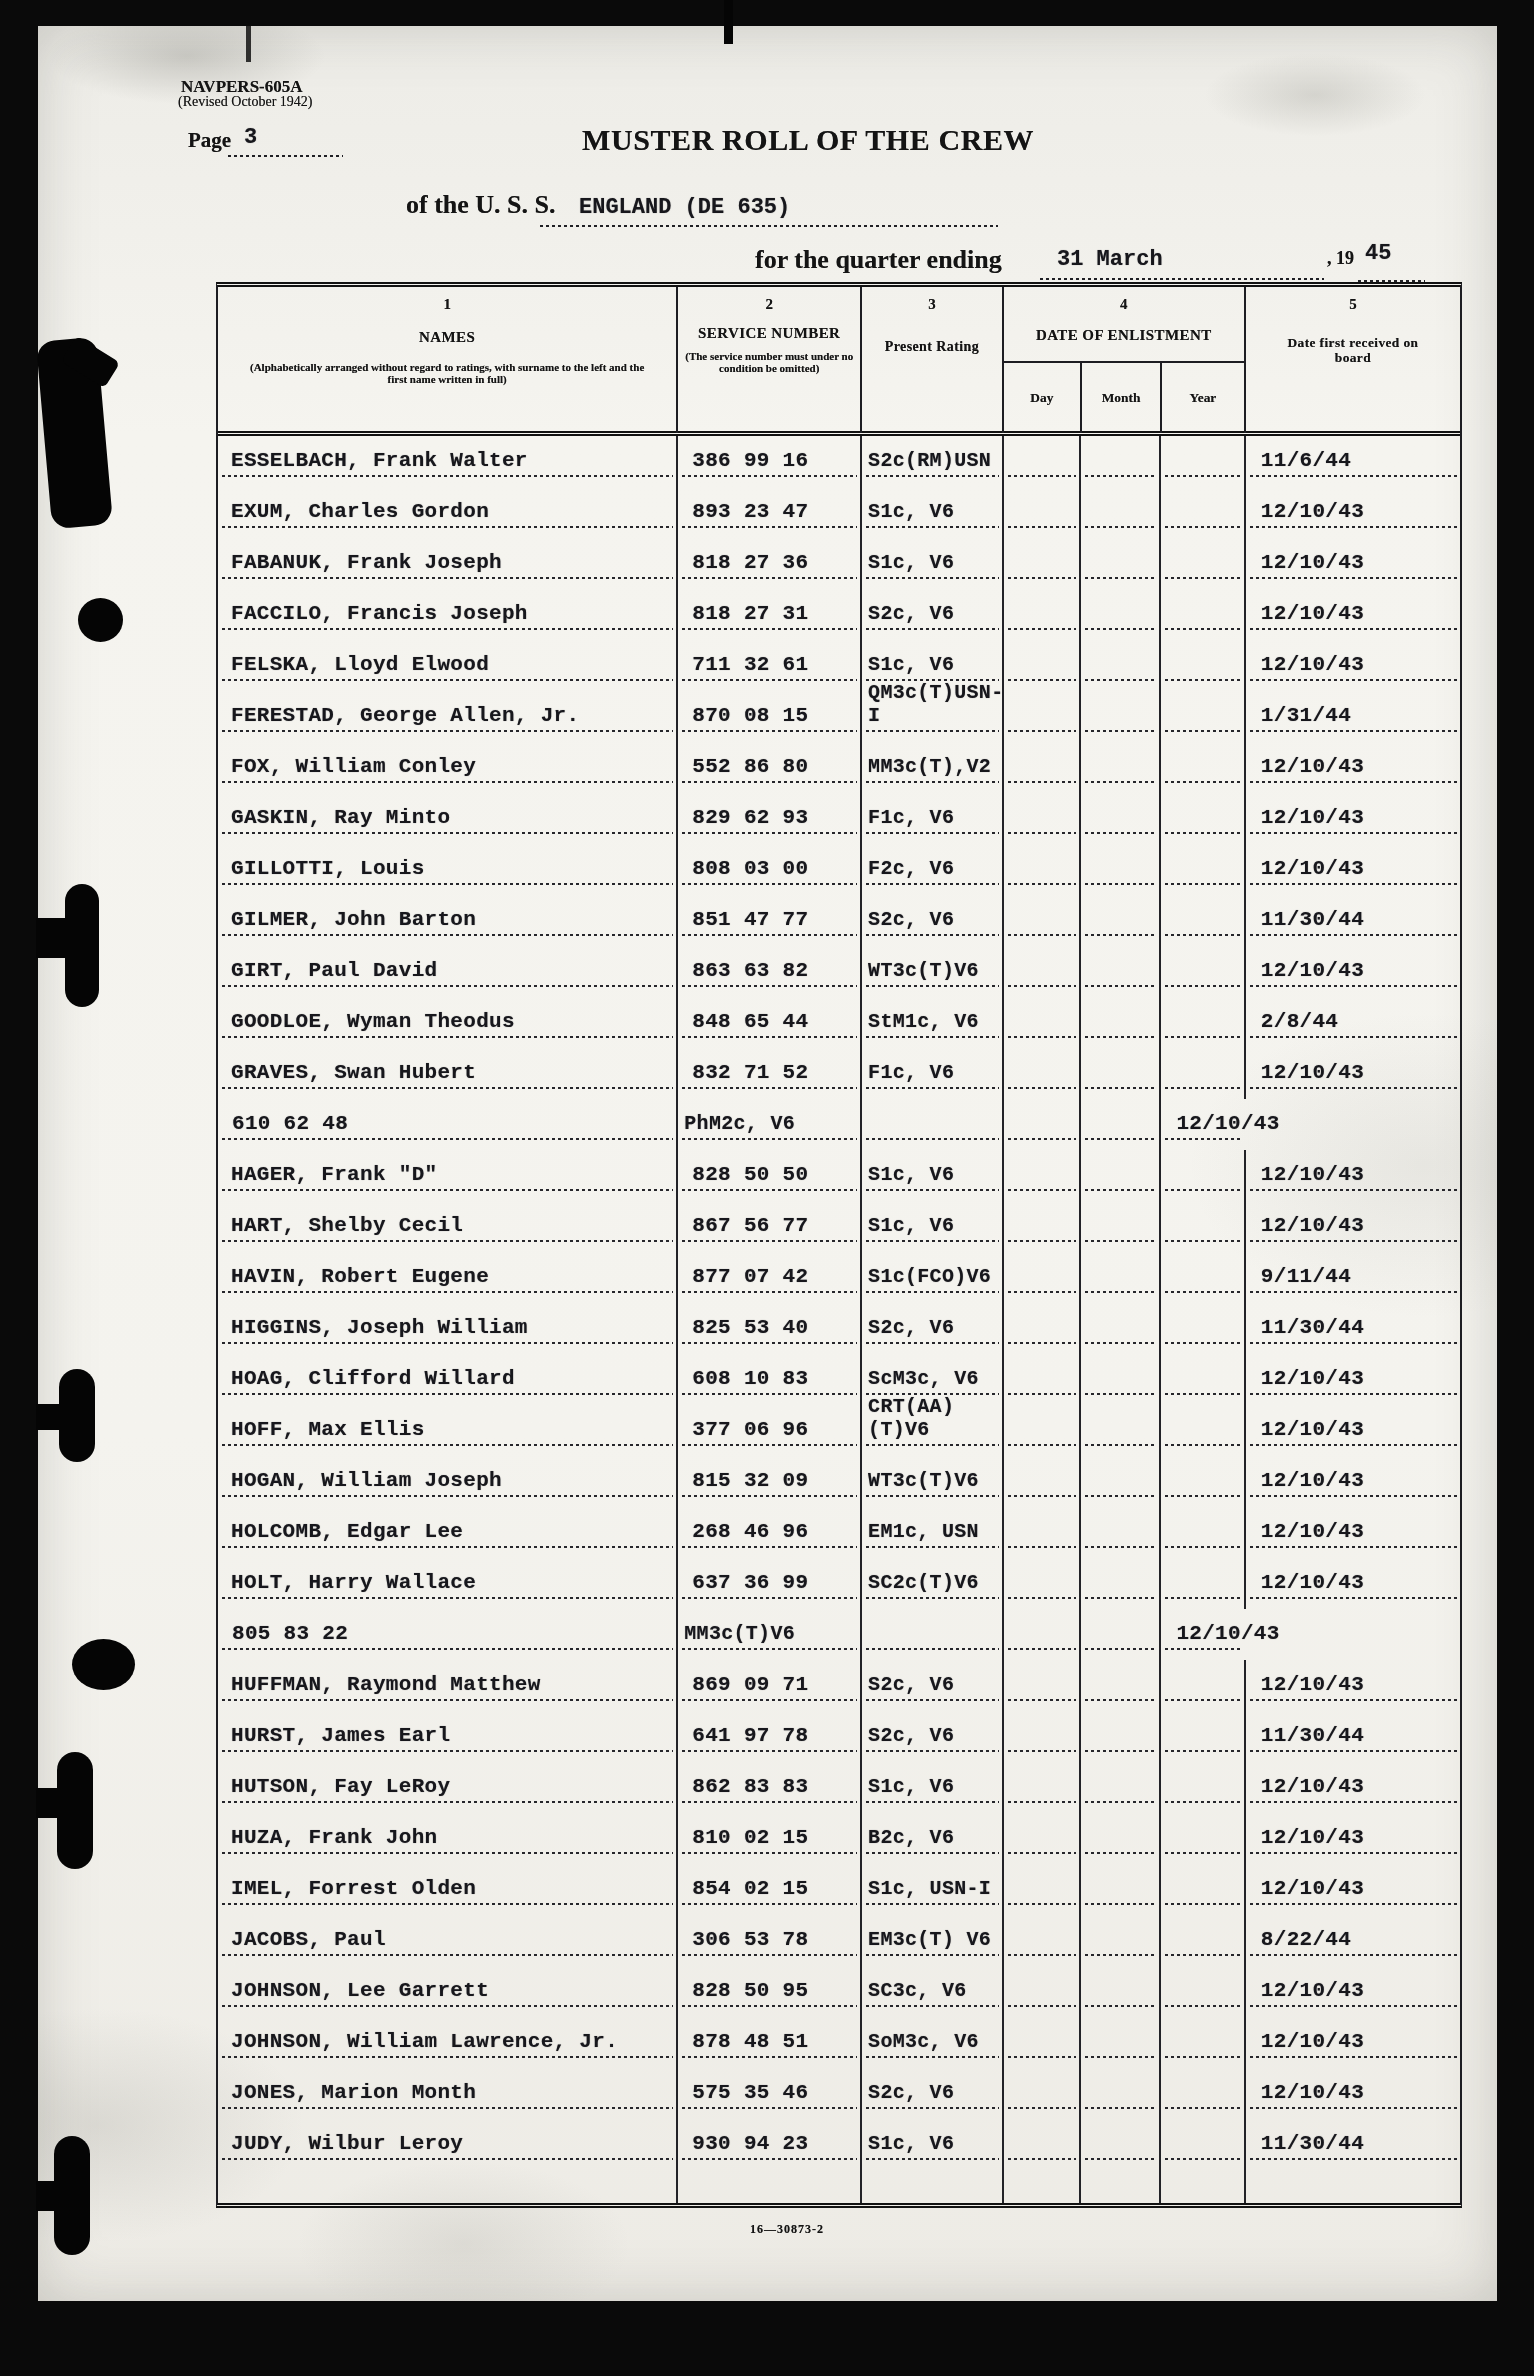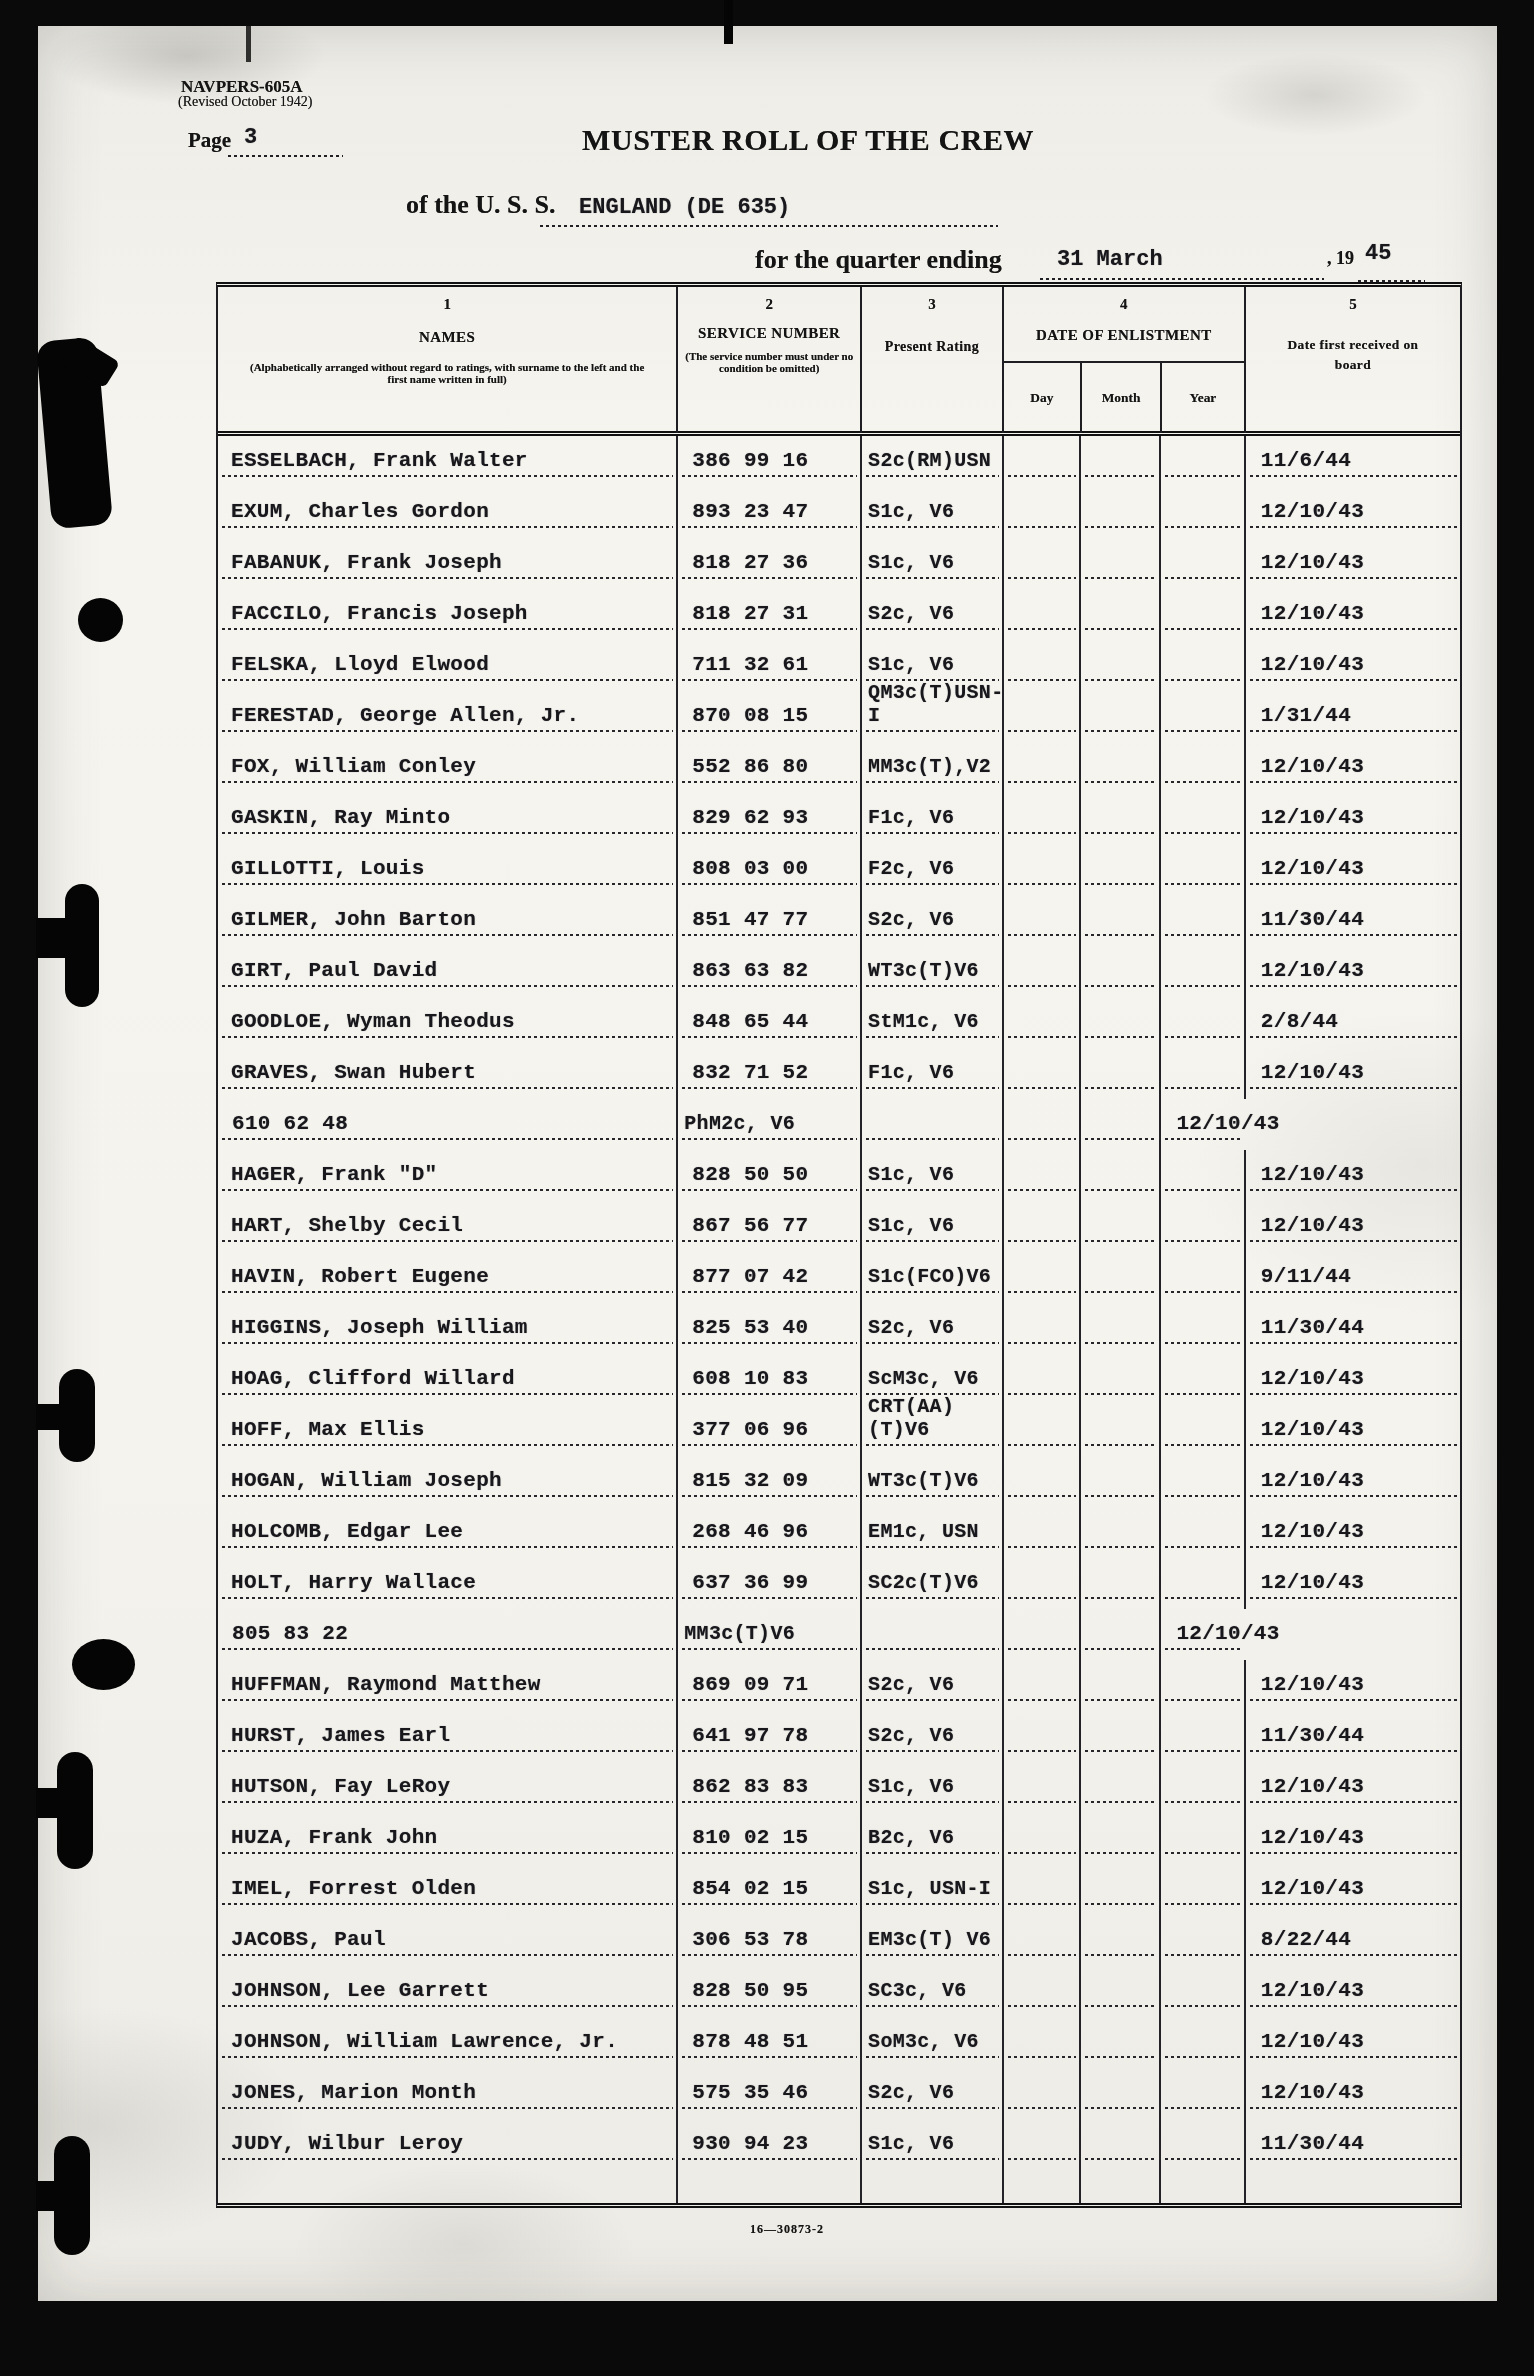--- a/index.html
+++ b/index.html
@@ -117,21 +117,21 @@
         </div>
         <div class="enl-sub printed">
           <div>Day</div>
           <div>Month</div>
           <div>Year</div>
         </div>
       </div>
 
       <div class="hcell">
         <div class="colnum printed">5</div>
-        <div class="htitle printed" style="margin-top:22px;font-size:13.4px;width:158px;line-height:20px;">Date first received on board</div>
+        <div class="htitle printed" style="margin-top:22px;font-size:13.4px;width:158px;line-height:15px;">Date first received on board</div>
       </div>
     </div>
 
     <div id="tbody">
         <div class="trow">
           <div class="cell c-name">
             <span class="typed">ESSELBACH, Frank Walter</span>
           </div>
           <div class="cell c-svc">
             <span class="typed">386 99 16</span>

